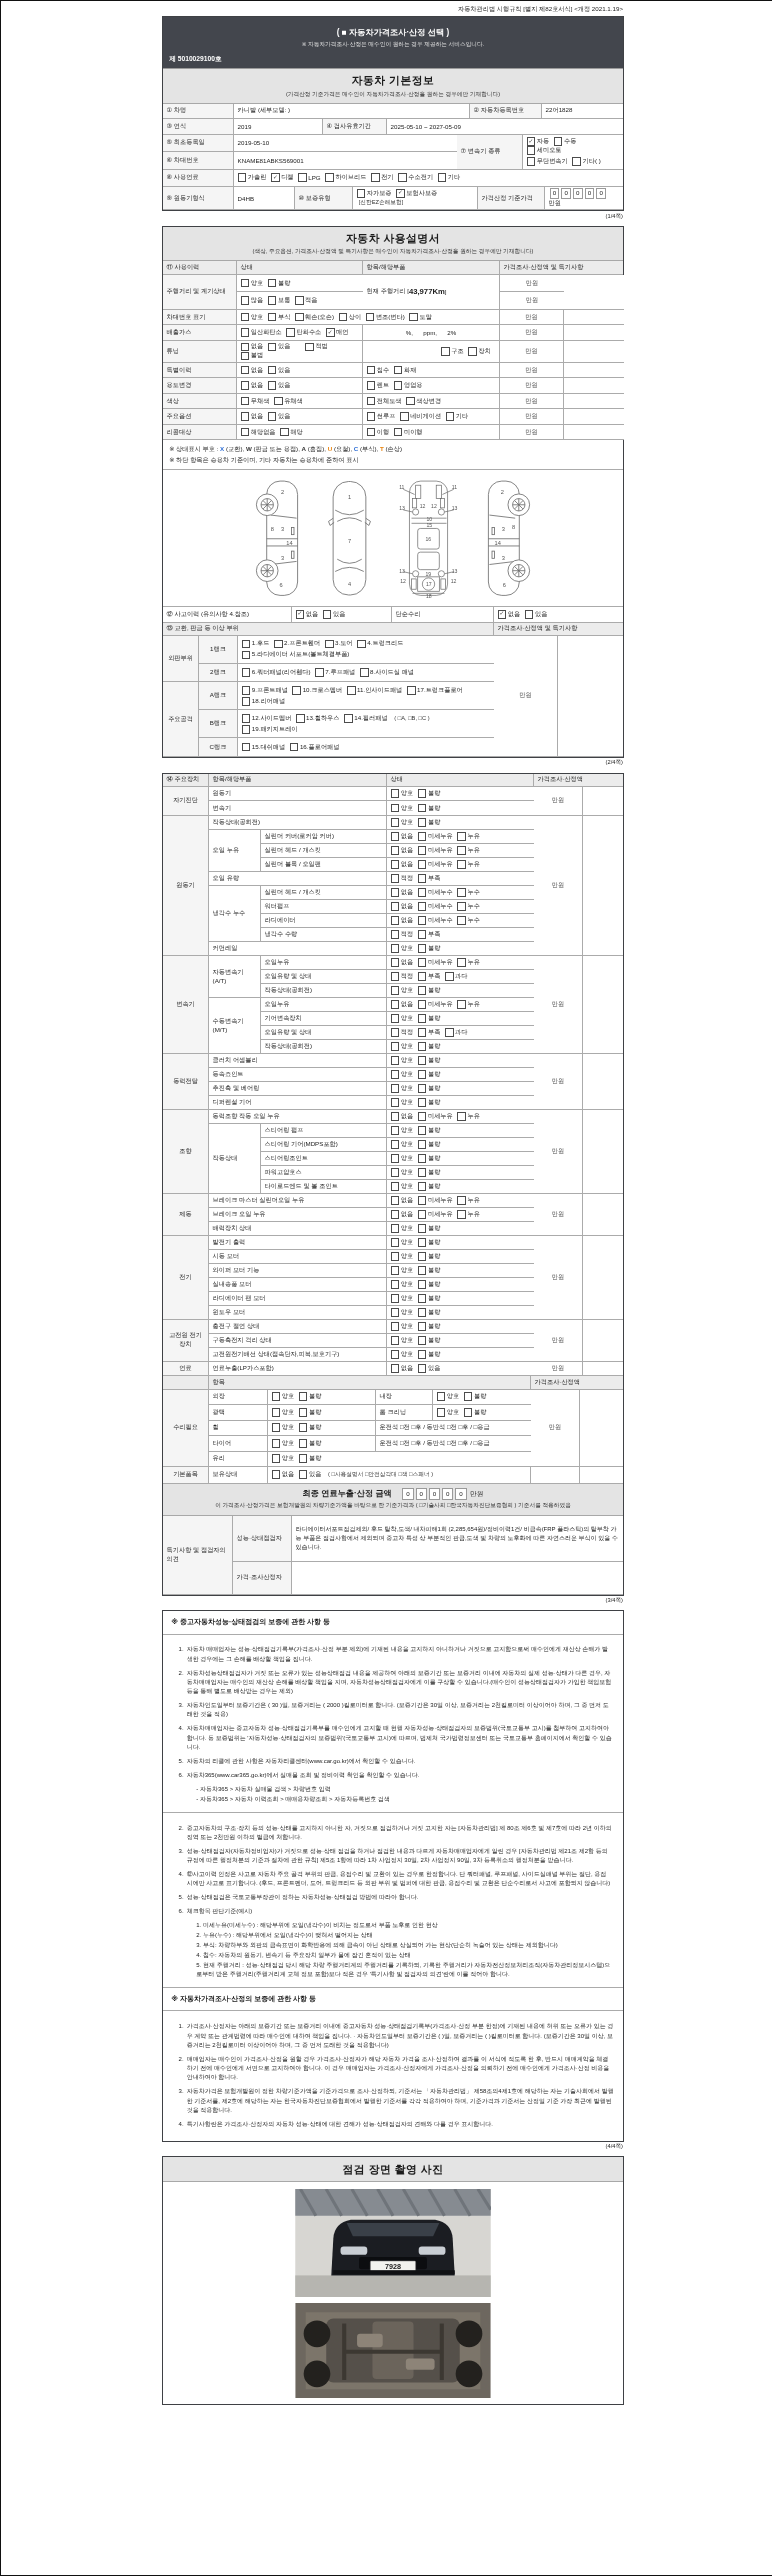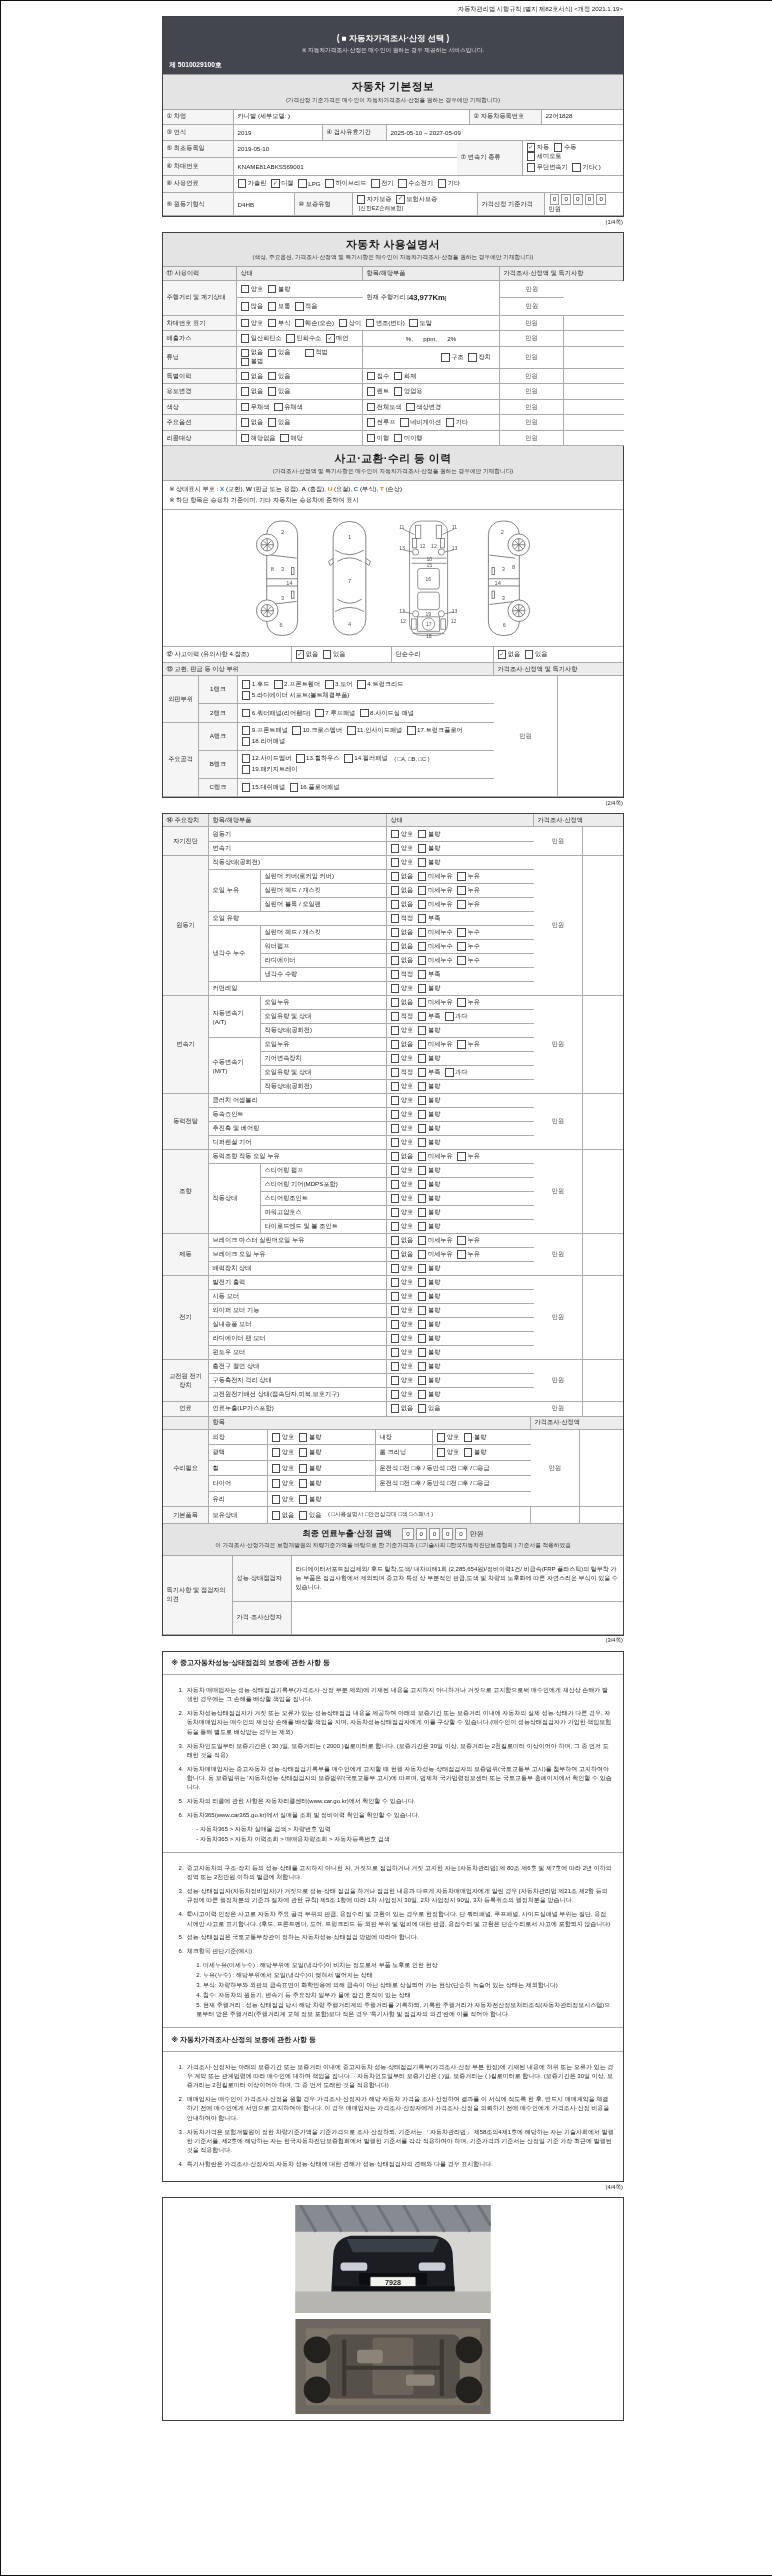--- a/index.html
+++ b/index.html
@@ -3,21 +3,21 @@
 <meta charset="utf-8">
 <style>
   html,body{margin:0;padding:0;background:#888;}
   .page{width:773px;height:2576px;position:relative;background:#fff;border:1px solid #111;
         box-sizing:border-box;overflow:hidden;font-family:"Liberation Sans","DejaVu Sans",sans-serif;color:#1c1c1c;}
   .doc{position:absolute;left:161px;top:3.1px;width:462px;}
   .lawnote{text-align:right;font-size:6.2px;margin:1px 1px 2.1px 0;}
   .blk{border:1.5px solid #3f4145;background:#fff;box-sizing:border-box;}
   .dark{background:#43464d;color:#fff;padding:6.2px 6.2px 4.1px;border-bottom:0.5px solid #9a9a9a;}
   .dark .t1{text-align:center;font-size:14px;font-weight:bold;letter-spacing:1.5px;}
-  .dark .t2{text-align:center;font-size:8.2px;font-weight:bold;margin-top:10px;}
+  .dark .t2{text-align:center;font-size:8.2px;font-weight:bold;margin-top:4px;}
   .dark .t3{text-align:center;font-size:5.7px;color:#e3e3e3;margin-top:2.6px;}
   .dark .serial{font-size:6.7px;font-weight:bold;margin-top:6.2px;}
   .band{background:#e4e4e4;text-align:center;padding:5.2px 0 4.1px;border-bottom:0.5px solid #a8a8a8;}
   .band .bt{font-size:10.8px;font-weight:bold;letter-spacing:0.5px;}
   .band .bs{font-size:5.7px;margin-top:2.1px;color:#2e2e2e;}
   .pgmark{text-align:right;font-size:5.7px;margin:1.5px 1px 5.2px 0;color:#222;}
   
   .row{display:flex;align-items:stretch;}
   .col{display:flex;flex-direction:column;}
   .col>.row{flex:1 0 auto;}
@@ -543,24 +543,20 @@
                 <span class="bx"></span>
                 <span class="cl">미이행</span>
               </span>
             </div>
             <div class="cell won" style="flex: 0 0 64px; width: 64px;">
               <span>만원</span>
             </div>
             <div class="cell" style="flex: 0 0 60px; width: 60px;"></div>
           </div>
         </div>
-      <div class="band">
-        <div class="bt">사고·교환·수리 등 이력</div>
-        <div class="bs">(가격조사·산정액 및 특기사항은 매수인이 자동차가격조사·산정을 원하는 경우에만 기재합니다)</div>
-      </div>
       <div class="noterow">
         <div id="codeline"><span>※ 상태표시 부호 : </span><span style="font-weight: bold; font-size: 6.2px; color: rgb(47, 111, 214);">X</span><span> (교환), </span><span style="font-weight: bold; font-size: 6.2px; color: rgb(51, 51, 51);">W</span><span> (판금 또는 용접), </span><span style="font-weight: bold; font-size: 6.2px; color: rgb(51, 51, 51);">A</span><span> (흠집), </span><span style="font-weight: bold; font-size: 6.2px; color: rgb(232, 130, 12);">U</span><span> (요철), </span><span style="font-weight: bold; font-size: 6.2px; color: rgb(47, 111, 214);">C</span><span> (부식), </span><span style="font-weight: bold; font-size: 6.2px; color: rgb(232, 130, 12);">T</span><span> (손상)</span></div>
         <div>※ 하단 항목은 승용차 기준이며, 기타 자동차는 승용차에 준하여 표시</div>
       </div>
       <div class="diagrow">
 
         <svg width="52" height="121" viewBox="0 0 100 235">
           <g fill="none" stroke="#6a6a6a" stroke-width="1.6">
             <rect x="30" y="6" width="60" height="222" rx="26"></rect>
             <line x1="30" y1="118" x2="90" y2="118"></line>
@@ -1953,20 +1949,23 @@
           </div>
           <div class="nitem">
             <span class="nnum">4.</span>
             <span class="ntext">특기사항란은 가격조사·산정자의 자동차 성능·상태에 대한 견해가 성능·상태점검자의 견해와 다를 경우 표시합니다.</span>
           </div>
         </div>
     </div>
     <div class="pgmark">(4/4쪽)</div>
 
     <div class="blk">
+      <div class="band">
+        <div class="bt">점검 장면 촬영 사진</div>
+      </div>
       <div class="photos">
 
         <svg width="196" height="108" viewBox="0 0 380 210">
           <rect width="380" height="210" fill="#d7d6d2"></rect>
           <g>
             <rect width="380" height="52" fill="#868b91"></rect>
             <g stroke="#6f747a" stroke-width="6">
               <line x1="10" y1="0" x2="40" y2="52"></line>
                 <line x1="60" y1="0" x2="90" y2="52"></line>
                 <line x1="110" y1="0" x2="140" y2="52"></line>

